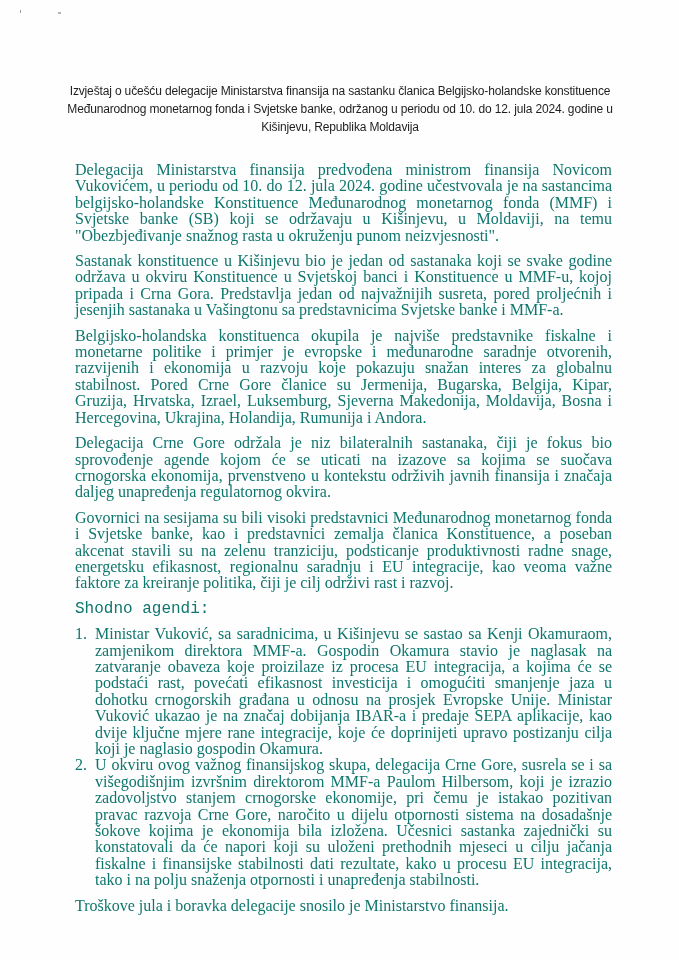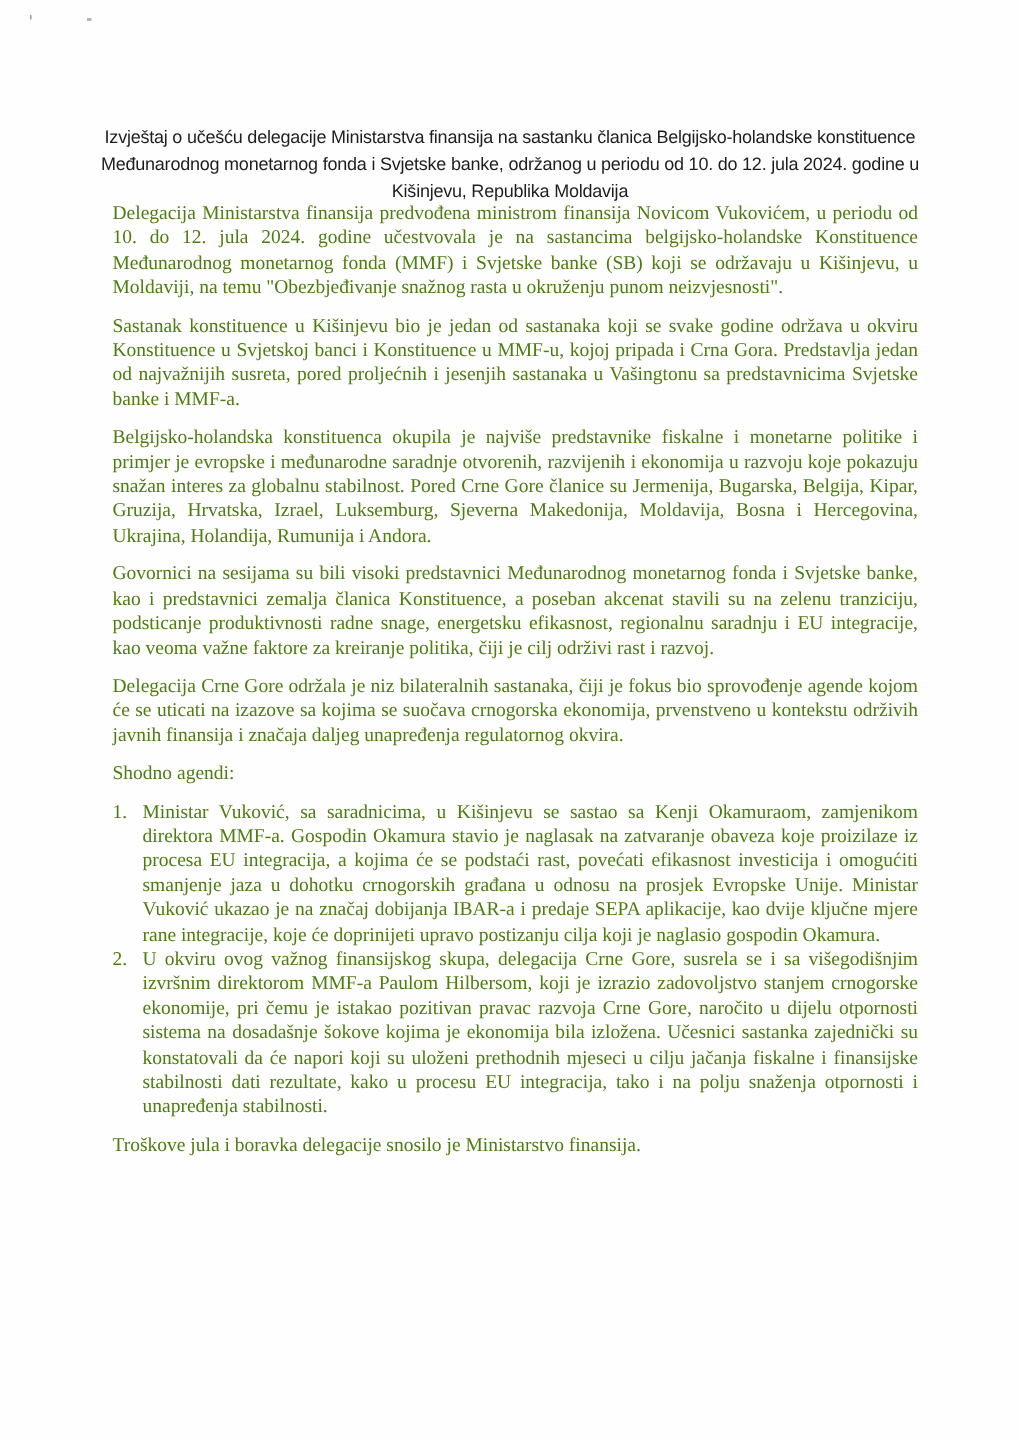--- a/index.html
+++ b/index.html
@@ -46,32 +46,33 @@
       font-family: "Liberation Sans", "DejaVu Sans", sans-serif;
       font-weight: normal;
       font-size: 12px;
       line-height: 18px;
       color: #1e1e1e;
       letter-spacing: -0.15px;
     }
     .body {
       position: absolute;
       left: 75px;
-      top: 134px;
+      top: 162px;
       width: 537px;
-      font-size: 13px;
+      font-size: 16px;
       line-height: 16.4px;
-      color: #4d7c0f;
+      color: #0f766e;
     }
     .body p {
       margin: 0 0 9px 0;
       text-align: justify;
     }
     .agenda-intro {
       margin: 0 0 9px 0;
+      font-family: Liberation Mono, monospace;
     }
     ol.agenda {
       list-style: none;
       margin: 0 0 9px 0;
       padding: 0;
     }
     ol.agenda li {
       position: relative;
       padding-left: 20px;
       text-align: justify;
@@ -92,22 +93,22 @@
     <span class="m1"></span>
     <span class="m2"></span>
   </div>
 
   <h1 class="title">Izvještaj o učešću delegacije Ministarstva finansija na sastanku članica Belgijsko-holandske konstituence Međunarodnog monetarnog fonda i Svjetske banke, održanog u periodu od 10. do 12. jula 2024. godine u Kišinjevu, Republika Moldavija</h1>
 
   <div class="body">
     <p>Delegacija Ministarstva finansija predvođena ministrom finansija Novicom Vukovićem, u periodu od 10. do 12. jula 2024. godine učestvovala je na sastancima belgijsko-holandske Konstituence Međunarodnog monetarnog fonda (MMF) i Svjetske banke (SB) koji se održavaju u Kišinjevu, u Moldaviji, na temu "Obezbjeđivanje snažnog rasta u okruženju punom neizvjesnosti".</p>
     <p>Sastanak konstituence u Kišinjevu bio je jedan od sastanaka koji se svake godine održava u okviru Konstituence u Svjetskoj banci i Konstituence u MMF-u, kojoj pripada i Crna Gora. Predstavlja jedan od najvažnijih susreta, pored proljećnih i jesenjih sastanaka u Vašingtonu sa predstavnicima Svjetske banke i MMF-a.</p>
     <p>Belgijsko-holandska konstituenca okupila je najviše predstavnike fiskalne i monetarne politike i primjer je evropske i međunarodne saradnje otvorenih, razvijenih i ekonomija u razvoju koje pokazuju snažan interes za globalnu stabilnost. Pored Crne Gore članice su Jermenija, Bugarska, Belgija, Kipar, Gruzija, Hrvatska, Izrael, Luksemburg, Sjeverna Makedonija, Moldavija, Bosna i Hercegovina, Ukrajina, Holandija, Rumunija i Andora.</p>
+    <p>Delegacija Crne Gore održala je niz bilateralnih sastanaka, čiji je fokus bio sprovođenje agende kojom će se uticati na izazove sa kojima se suočava crnogorska ekonomija, prvenstveno u kontekstu održivih javnih finansija i značaja daljeg unapređenja regulatornog okvira.</p>
     <p>Govornici na sesijama su bili visoki predstavnici Međunarodnog monetarnog fonda i Svjetske banke, kao i predstavnici zemalja članica Konstituence, a poseban akcenat stavili su na zelenu tranziciju, podsticanje produktivnosti radne snage, energetsku efikasnost, regionalnu saradnju i EU integracije, kao veoma važne faktore za kreiranje politika, čiji je cilj održivi rast i razvoj.</p>
-    <p>Delegacija Crne Gore održala je niz bilateralnih sastanaka, čiji je fokus bio sprovođenje agende kojom će se uticati na izazove sa kojima se suočava crnogorska ekonomija, prvenstveno u kontekstu održivih javnih finansija i značaja daljeg unapređenja regulatornog okvira.</p>
 
     <div class="agenda-intro">Shodno agendi:</div>
 
     <ol class="agenda">
       <li>
         <span class="num">1.</span>
         <span>Ministar Vuković, sa saradnicima, u Kišinjevu se sastao sa Kenji Okamuraom, zamjenikom direktora MMF-a. Gospodin Okamura stavio je naglasak na zatvaranje obaveza koje proizilaze iz procesa EU integracija, a kojima će se podstaći rast, povećati efikasnost investicija i omogućiti smanjenje jaza u dohotku crnogorskih građana u odnosu na prosjek Evropske Unije. Ministar Vuković ukazao je na značaj dobijanja IBAR-a i predaje SEPA aplikacije, kao dvije ključne mjere rane integracije, koje će doprinijeti upravo postizanju cilja koji je naglasio gospodin Okamura.</span>
       </li>
       <li>
         <span class="num">2.</span>

